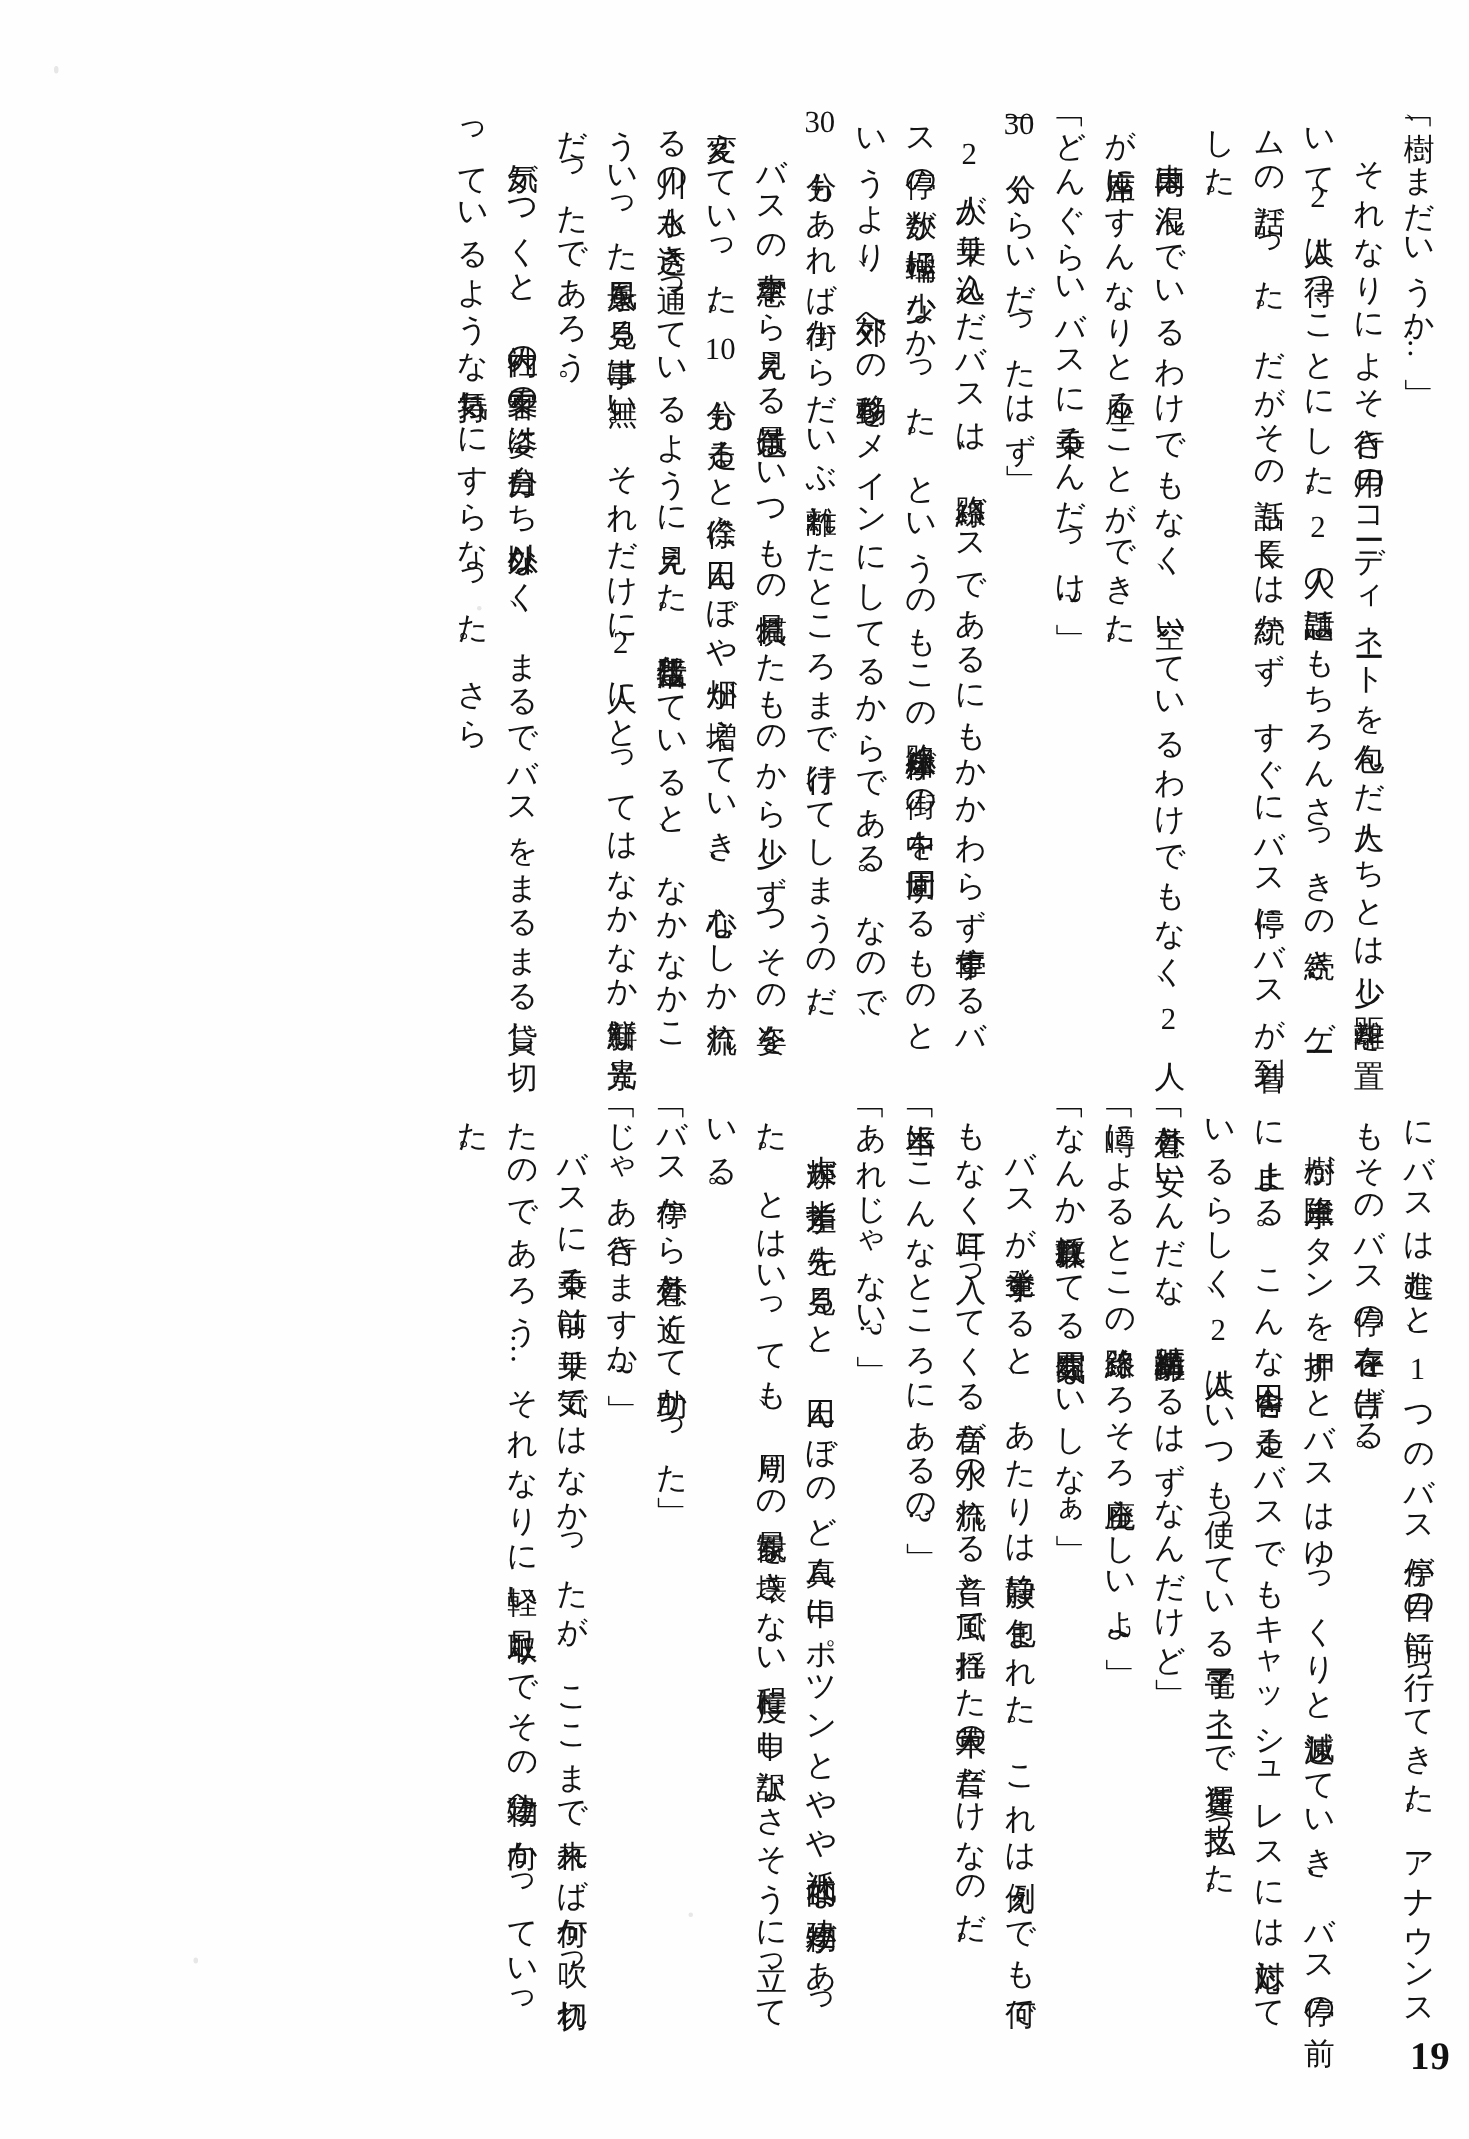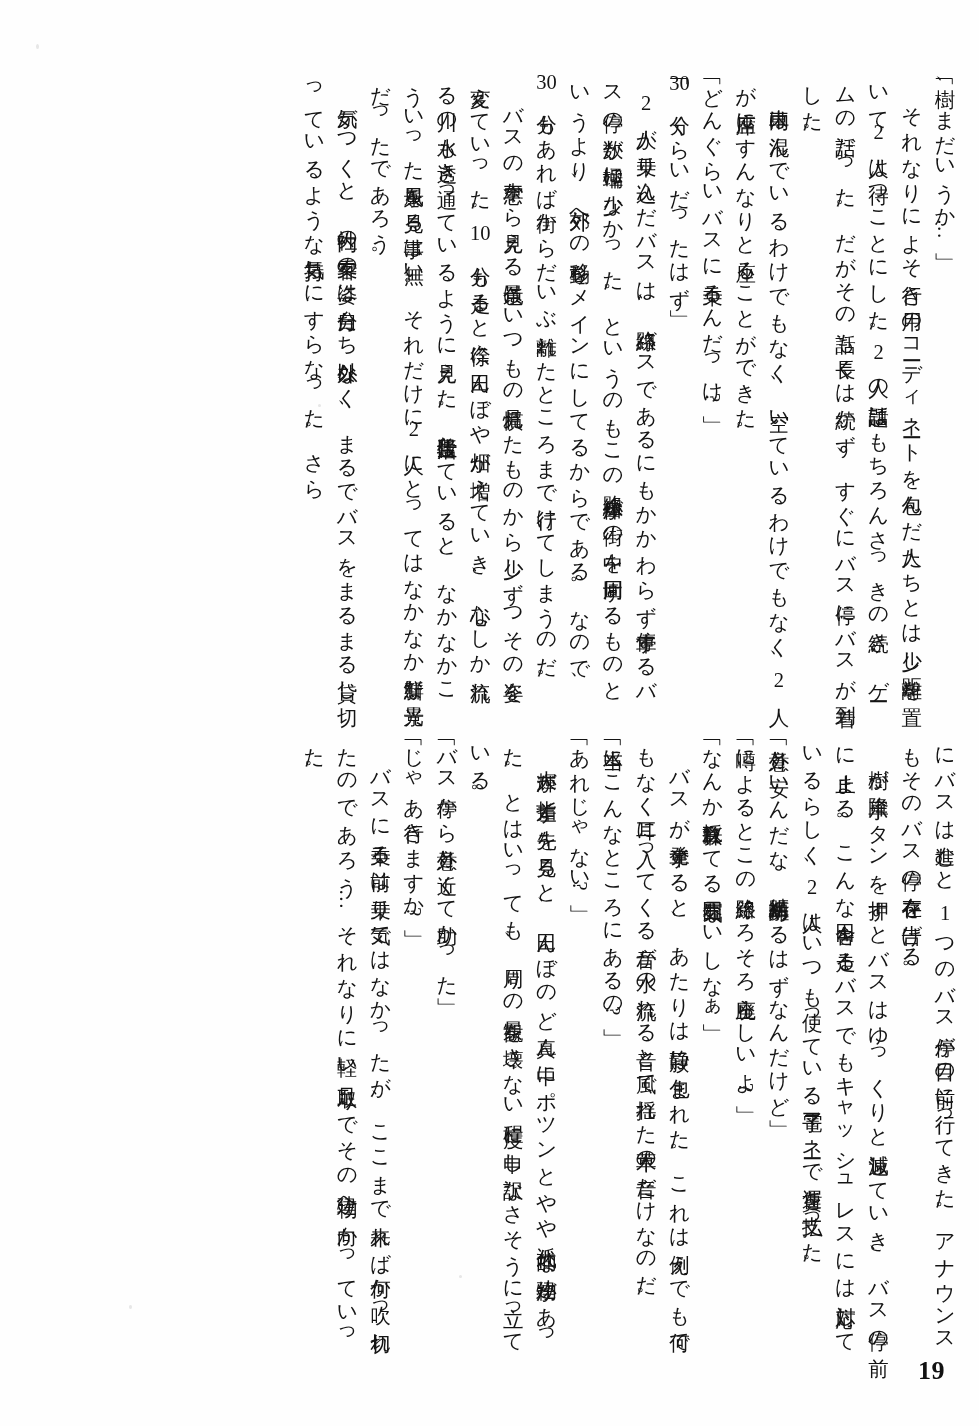--- a/index.html
+++ b/index.html
@@ -57,21 +57,21 @@
   
   .tcy {
     -webkit-text-combine: horizontal;
     text-combine-upright: all;
     -ms-text-combine-horizontal: all;
   }
 
   
   #page-number {
     position: absolute;
-    right: 34px;
+    right: 12px;
     bottom: 40px;
     font-family: "Liberation Serif", "DejaVu Serif", serif;
     font-size: 26px;
     font-weight: 600;
     color: #111111;
     letter-spacing: 0.02em;
   }
 
   
   .speckle {

